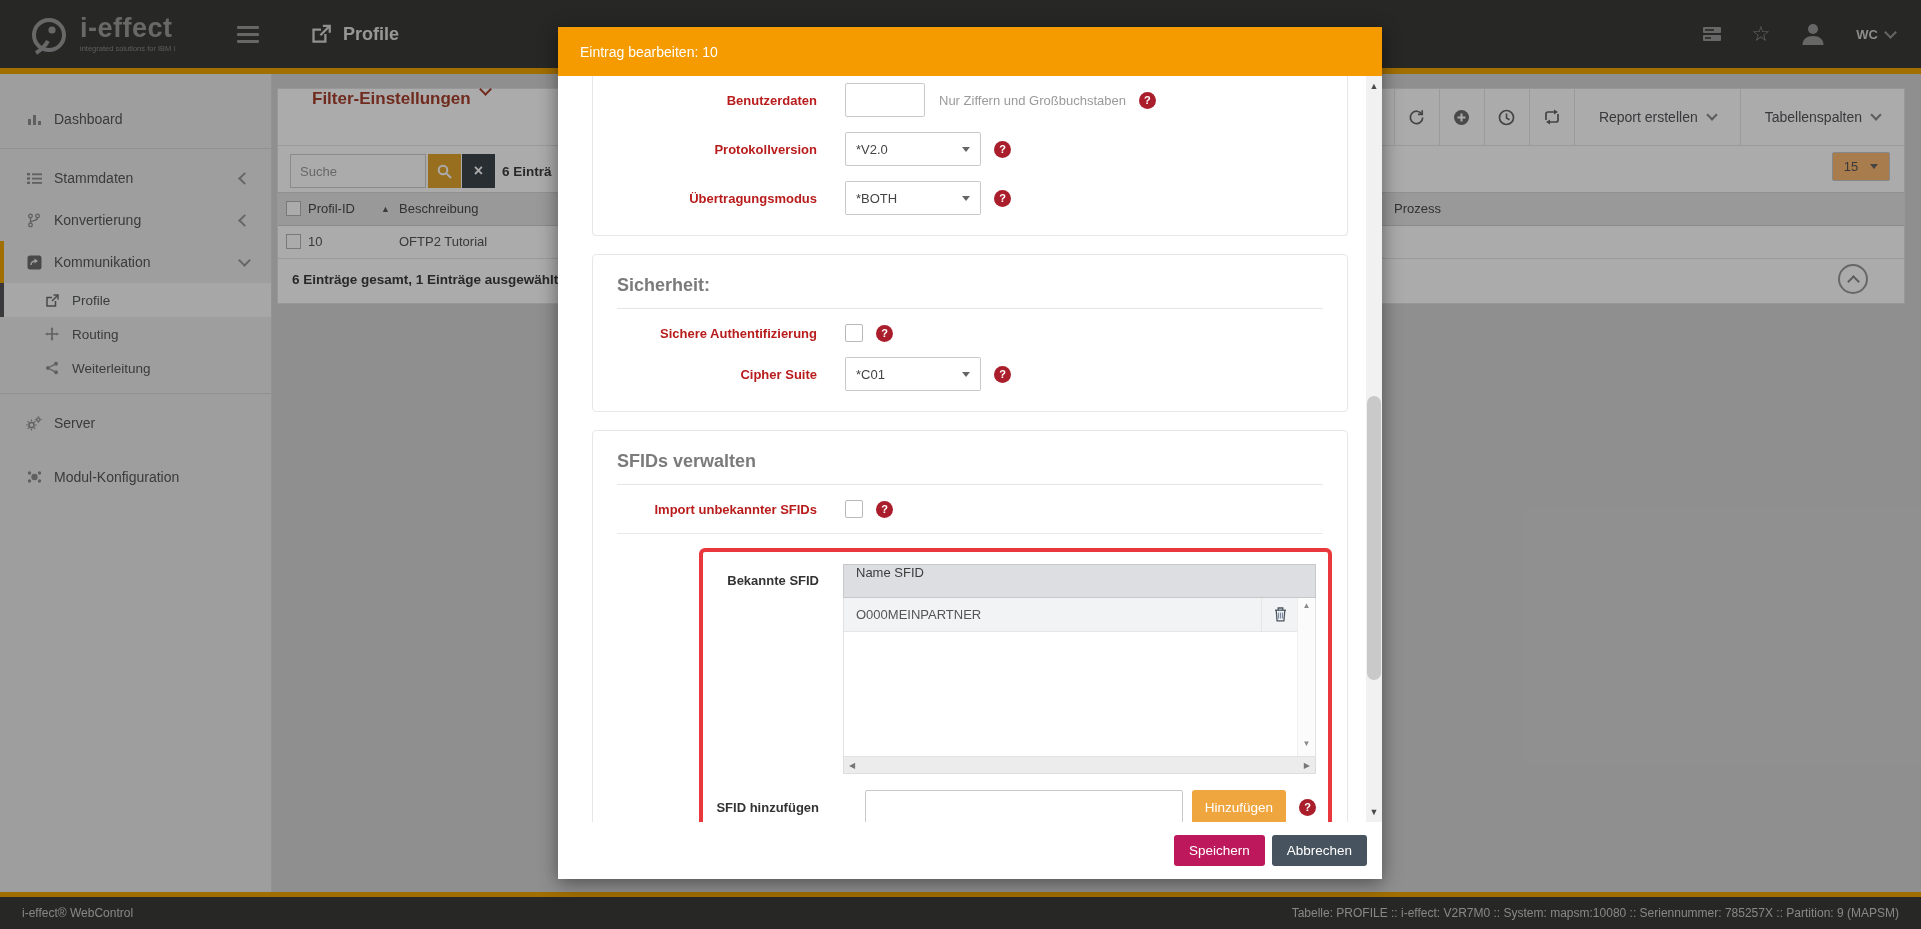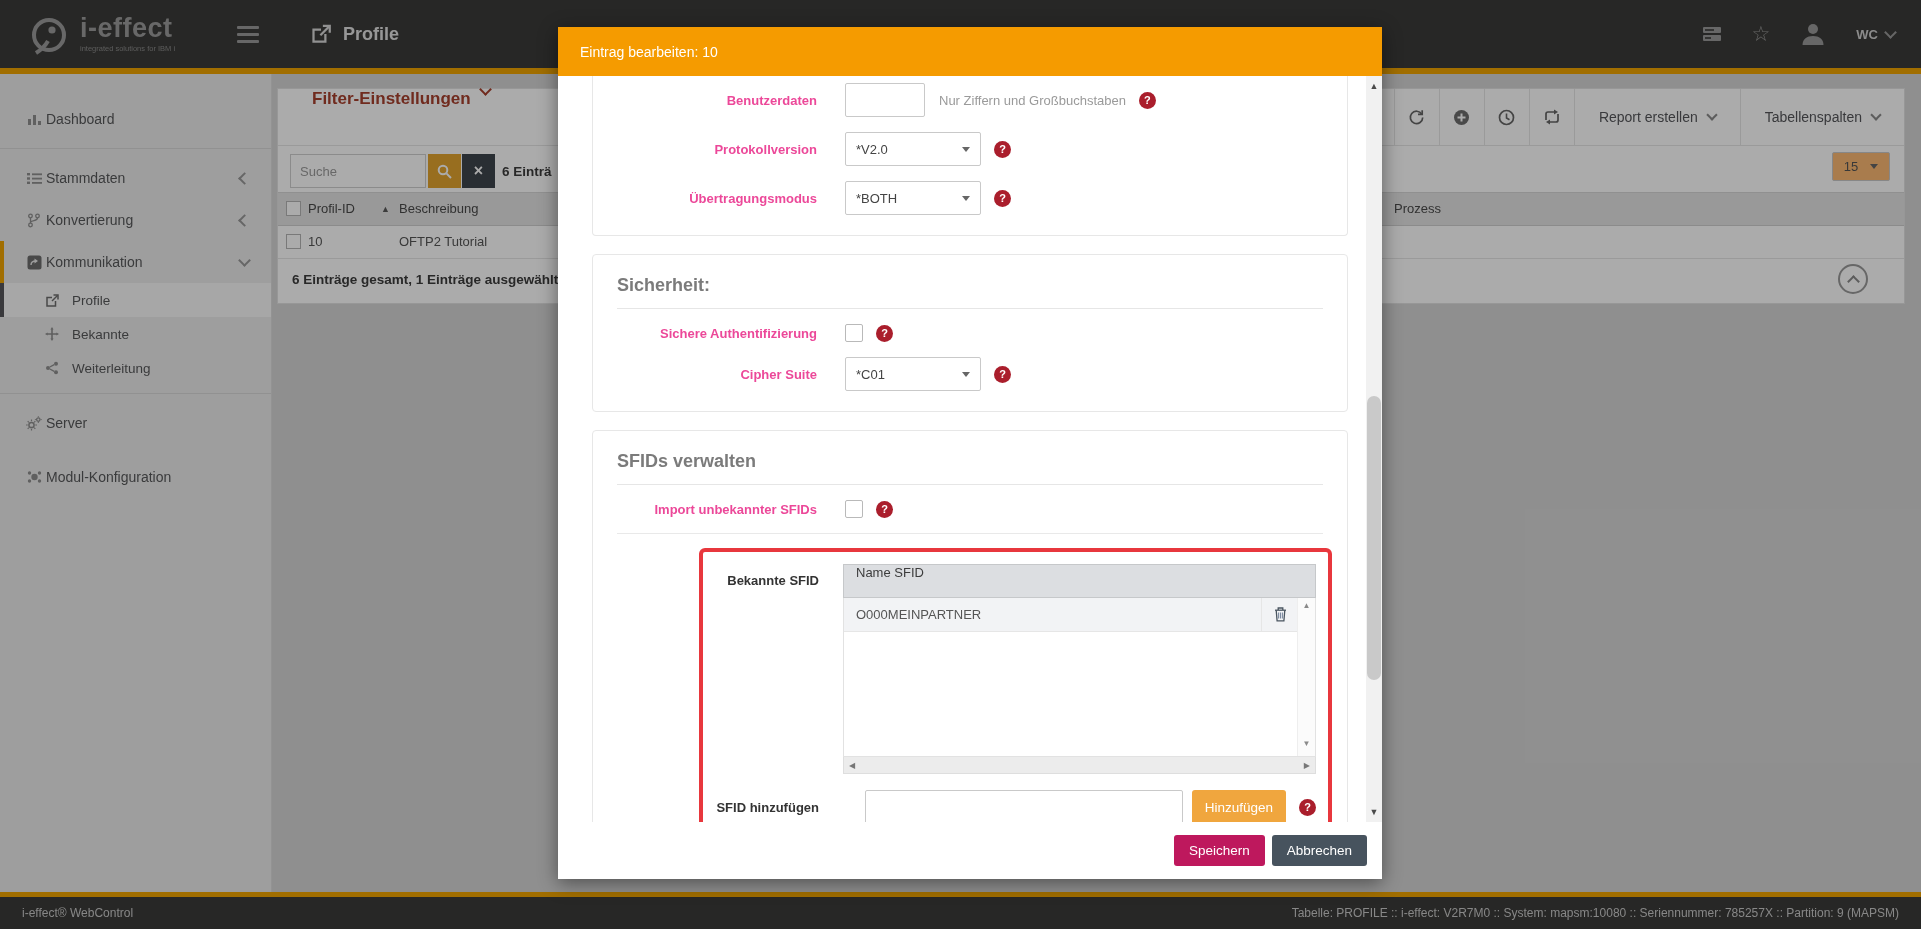--- a/index.html
+++ b/index.html
@@ -20,21 +20,21 @@
   .tb-right{margin-left:auto;display:flex;align-items:center;gap:30px}
   .tb-ic{color:#9a9a9a;display:flex;align-items:center;cursor:pointer}
   .star{font-size:21px;color:#9a9a9a}
   .user-label{color:#cfcfcf;font-size:13px;font-weight:bold;display:flex;align-items:center;gap:8px;cursor:pointer}
   .chv{display:inline-block;width:7px;height:7px;border-right:2px solid #999;border-bottom:2px solid #999}
   .chv.down{transform:rotate(45deg);margin-top:-4px}
   .chv.left{transform:rotate(135deg)}
   
   .sidebar{position:absolute;top:74px;left:0;width:272px;bottom:37px;background:#ececec;z-index:1;
     border-right:1px solid #dcdcdc}
-  .sb-item{height:42px;display:flex;align-items:center;padding-left:26px;gap:4px;
+  .sb-item{height:42px;display:flex;align-items:center;padding-left:26px;gap:12px;
     font-size:14px;color:#57585a;cursor:pointer;position:relative;box-sizing:border-box}
   .sb-item .chvr{position:absolute;right:22px}
   .sb-sub{height:34px;padding-left:44px;font-size:13.5px;gap:12px}
   .sb-div{border-top:1px solid #d8d8d8;margin:8px 0}
   .sb-active-parent{border-left:4px solid #f0a500;padding-left:22px}
   .sb-active{background:#fafafa;border-left:4px solid #55565a;padding-left:40px}
   .sb-ico{width:16px;height:16px;display:flex;align-items:center;justify-content:center;flex:0 0 16px}
   .sidebar{padding-top:24px;box-sizing:border-box}
   .sb-gap{height:12px}
   
@@ -88,21 +88,21 @@
   .modal-clip{position:absolute;left:0;top:0;right:16px;bottom:0;overflow:hidden}
   .mscroll{position:absolute;right:0;top:0;bottom:0;width:16px;background:#f1f1f1;z-index:3}
   .mscroll .up,.mscroll .dn{position:absolute;left:0;width:16px;height:16px;display:flex;align-items:center;
     justify-content:center;font-size:9px;color:#4a4a4a;cursor:pointer}
   .mscroll .up{top:2px}.mscroll .dn{bottom:2px}
   .mscroll .thumb{position:absolute;left:1px;width:14px;top:320px;height:284px;background:#c9c9c9;border-radius:7px;cursor:pointer}
   .mpanel{border:1px solid #e7e7e7;border-radius:4px;padding:16px 24px;margin:0 18px 18px 34px}
   .mpanel.cut{margin-top:-24px;border-top:none}
   .mhead{font-size:18px;color:#7b7b7b;padding:4px 0 12px;border-bottom:1px solid #e6e6e6;margin-bottom:12px;font-weight:bold}
   .frow{display:flex;align-items:center;margin:15px 0}
-  .lbl{flex:0 0 200px;text-align:right;font-weight:bold;font-size:13px;color:#ec4899;margin-right:28px;white-space:nowrap}
+  .lbl{flex:0 0 200px;text-align:right;font-weight:bold;font-size:13px;color:#b91c1c;margin-right:28px;white-space:nowrap}
   .sel{width:136px;height:34px;border:1px solid #c9c9c9;border-radius:2px;background:#fff;display:flex;
     align-items:center;justify-content:space-between;padding:0 10px;font-size:13px;color:#444;box-sizing:border-box;cursor:pointer}
   .txt{height:34px;border:1px solid #c9c9c9;border-radius:2px;box-sizing:border-box;padding:0 8px;font-size:13px;color:#444;
     font-family:"Liberation Sans",sans-serif}
   .hint{color:#9a9a9a;font-size:13px;margin-left:14px;white-space:nowrap}
   .help{width:17px;height:17px;border-radius:50%;background:#aa1e2c;color:#fff;font-size:11px;font-weight:bold;
     display:flex;align-items:center;justify-content:center;margin-left:13px;flex:0 0 17px;cursor:pointer}
   .cb{width:18px;height:18px;border:1px solid #b9b9b9;background:#fff;border-radius:2px;box-sizing:border-box;cursor:pointer}
   .hr{border-top:1px solid #e9e9e9;margin:14px 0}
   .redbox{border:4px solid #e8373d;border-radius:6px;padding:12px;margin-left:82px;width:633px;box-sizing:border-box}
@@ -250,21 +250,21 @@
       </span>
       <span>Profile</span>
     </div>
     <div class="sb-item sb-sub">
       <span class="sb-ico">
         <svg width="14" height="14" viewBox="0 0 14 14">
             <path d="M7 2v10M2 7h10" stroke="#8f8f8f" stroke-width="1.6"></path>
             <path d="M7 0L5.4 2.6h3.2zM7 14l-1.6-2.6h3.2zM0 7l2.6-1.6v3.2zM14 7l-2.6-1.6v3.2z" fill="#8f8f8f"></path>
           </svg>
       </span>
-      <span>Bekannte</span>
+      <span>Routing</span>
     </div>
     <div class="sb-item sb-sub">
       <span class="sb-ico">
         <svg width="14" height="14" viewBox="0 0 14 14">
             <circle cx="11" cy="2.8" r="2" fill="#8f8f8f"></circle>
             <circle cx="3" cy="7" r="2" fill="#8f8f8f"></circle>
             <circle cx="11" cy="11.2" r="2" fill="#8f8f8f"></circle>
             <path d="M4.8 6L9.2 3.6M4.8 8l4.4 2.4" stroke="#8f8f8f" stroke-width="1.3"></path>
           </svg>
       </span>

